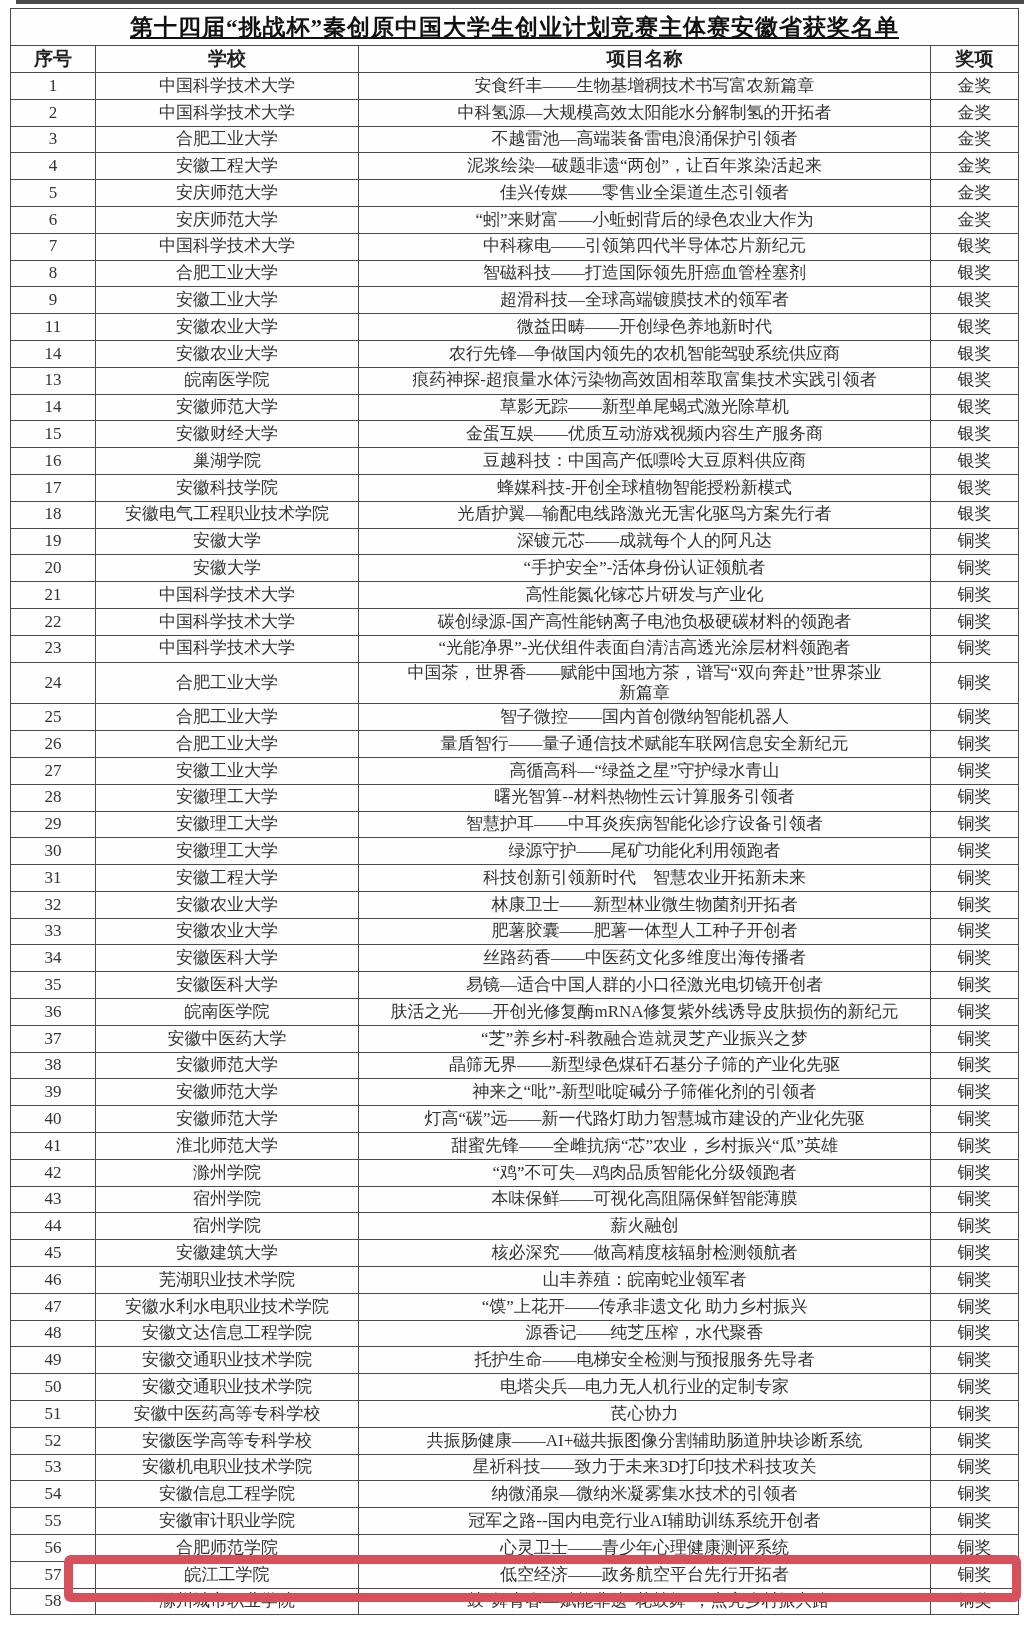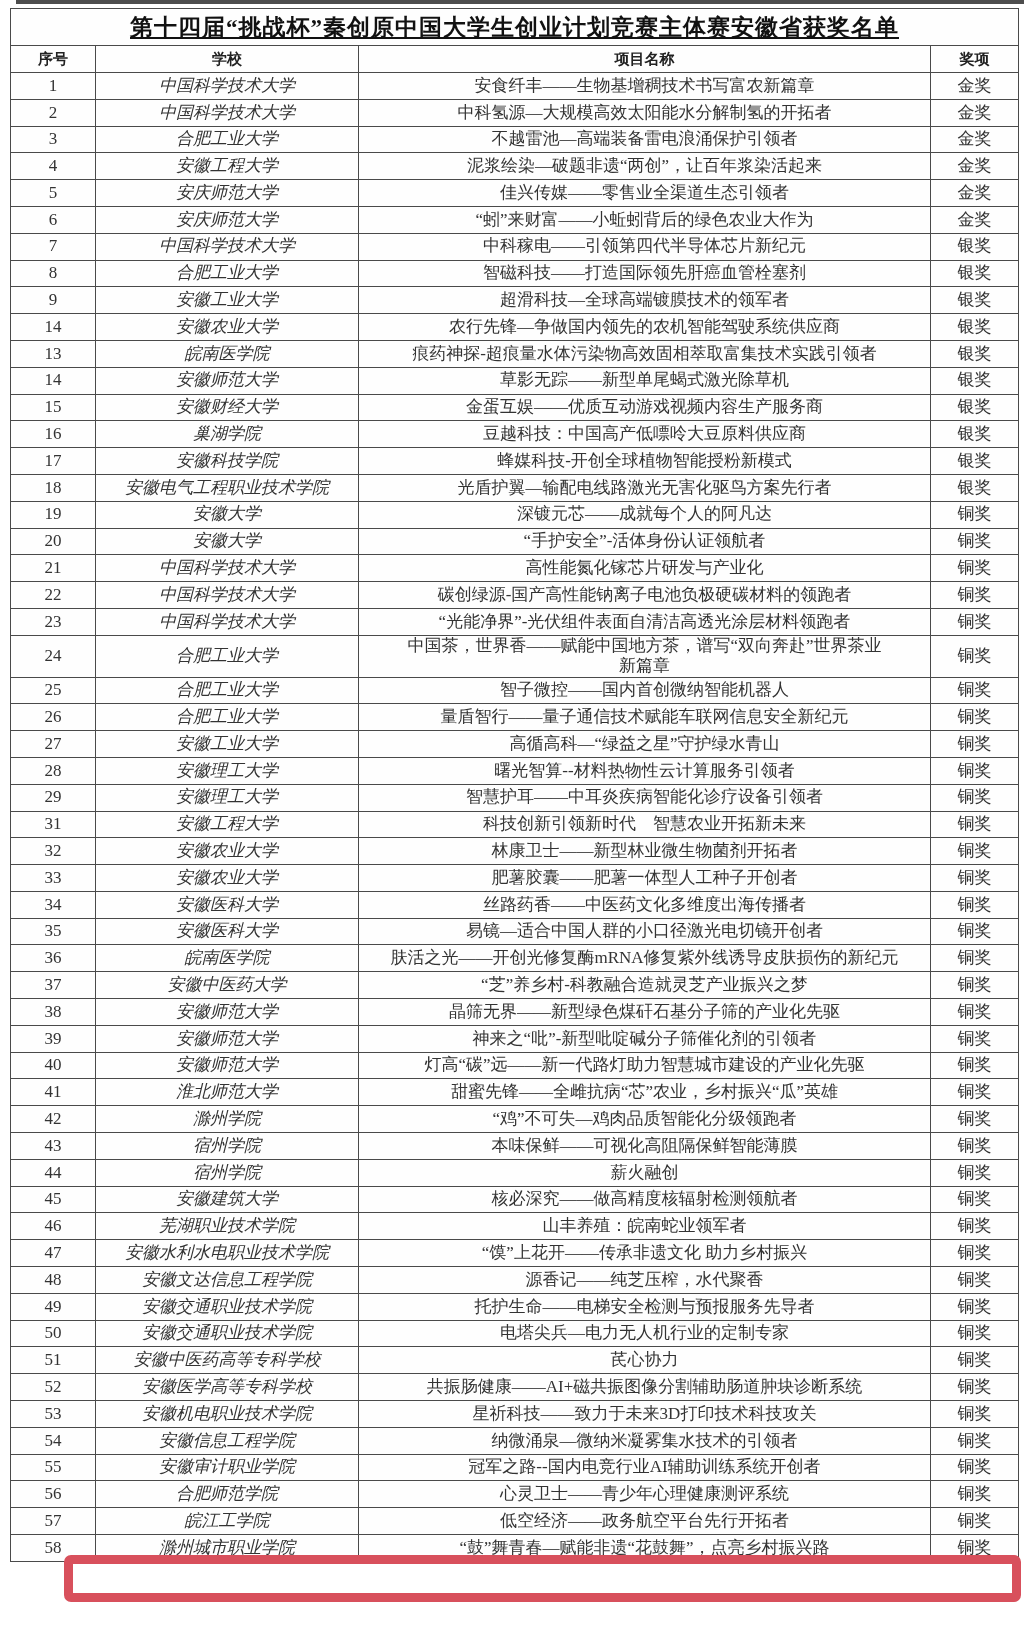--- a/index.html
+++ b/index.html
@@ -46,32 +46,32 @@
   tr.title-row td {
     height: 36px;
     font-size: 23px;
     font-weight: 700;
     color: #111;
     letter-spacing: 1px;
     text-decoration: underline;
   }
   tr.header-row th {
     height: 26px;
-    font-size: 15px;
+    font-size: 19px;
     font-weight: 700;
     color: #222;
   }
   tr.data-row td {
     height: 25.8px;
     font-size: 17px;
     line-height: 1.2;
     color: #333;
   }
   td.c-no      { font-size: 16.5px; }
-  td.c-school  { font-size: 17px; font-style: italic; }
+  td.c-school  { font-size: 17px; }
   td.c-project { font-size: 17px; white-space: pre-line; margin-left: 16px; }
   td.c-award   { font-size: 17px; }
   
   .highlight-box {
     position: absolute;
     left: 64px;
     top: 1555px;
     width: 957px;
     height: 47px;
     box-sizing: border-box;
@@ -163,20 +163,26 @@
   </tr>
 
   <tr class="data-row">
     <td class="c-no">9</td>
     <td class="c-school">安徽工业大学</td>
     <td class="c-project">超滑科技—全球高端镀膜技术的领军者</td>
     <td class="c-award">银奖</td>
   </tr>
 
 
+  <tr class="data-row">
+    <td class="c-no">11</td>
+    <td class="c-school">安徽农业大学</td>
+    <td class="c-project">微益田畴——开创绿色养地新时代</td>
+    <td class="c-award">银奖</td>
+  </tr>
 
   <tr class="data-row">
     <td class="c-no">14</td>
     <td class="c-school">安徽农业大学</td>
     <td class="c-project">农行先锋—争做国内领先的农机智能驾驶系统供应商</td>
     <td class="c-award">银奖</td>
   </tr>
 
   <tr class="data-row">
     <td class="c-no">13</td>
@@ -291,20 +297,26 @@
     <td class="c-award">铜奖</td>
   </tr>
 
   <tr class="data-row">
     <td class="c-no">29</td>
     <td class="c-school">安徽理工大学</td>
     <td class="c-project">智慧护耳——中耳炎疾病智能化诊疗设备引领者</td>
     <td class="c-award">铜奖</td>
   </tr>
 
+  <tr class="data-row">
+    <td class="c-no">30</td>
+    <td class="c-school">安徽理工大学</td>
+    <td class="c-project">绿源守护——尾矿功能化利用领跑者</td>
+    <td class="c-award">铜奖</td>
+  </tr>
 
   <tr class="data-row">
     <td class="c-no">31</td>
     <td class="c-school">安徽工程大学</td>
     <td class="c-project">科技创新引领新时代　智慧农业开拓新未来</td>
     <td class="c-award">铜奖</td>
   </tr>
 
   <tr class="data-row">
     <td class="c-no">32</td>

